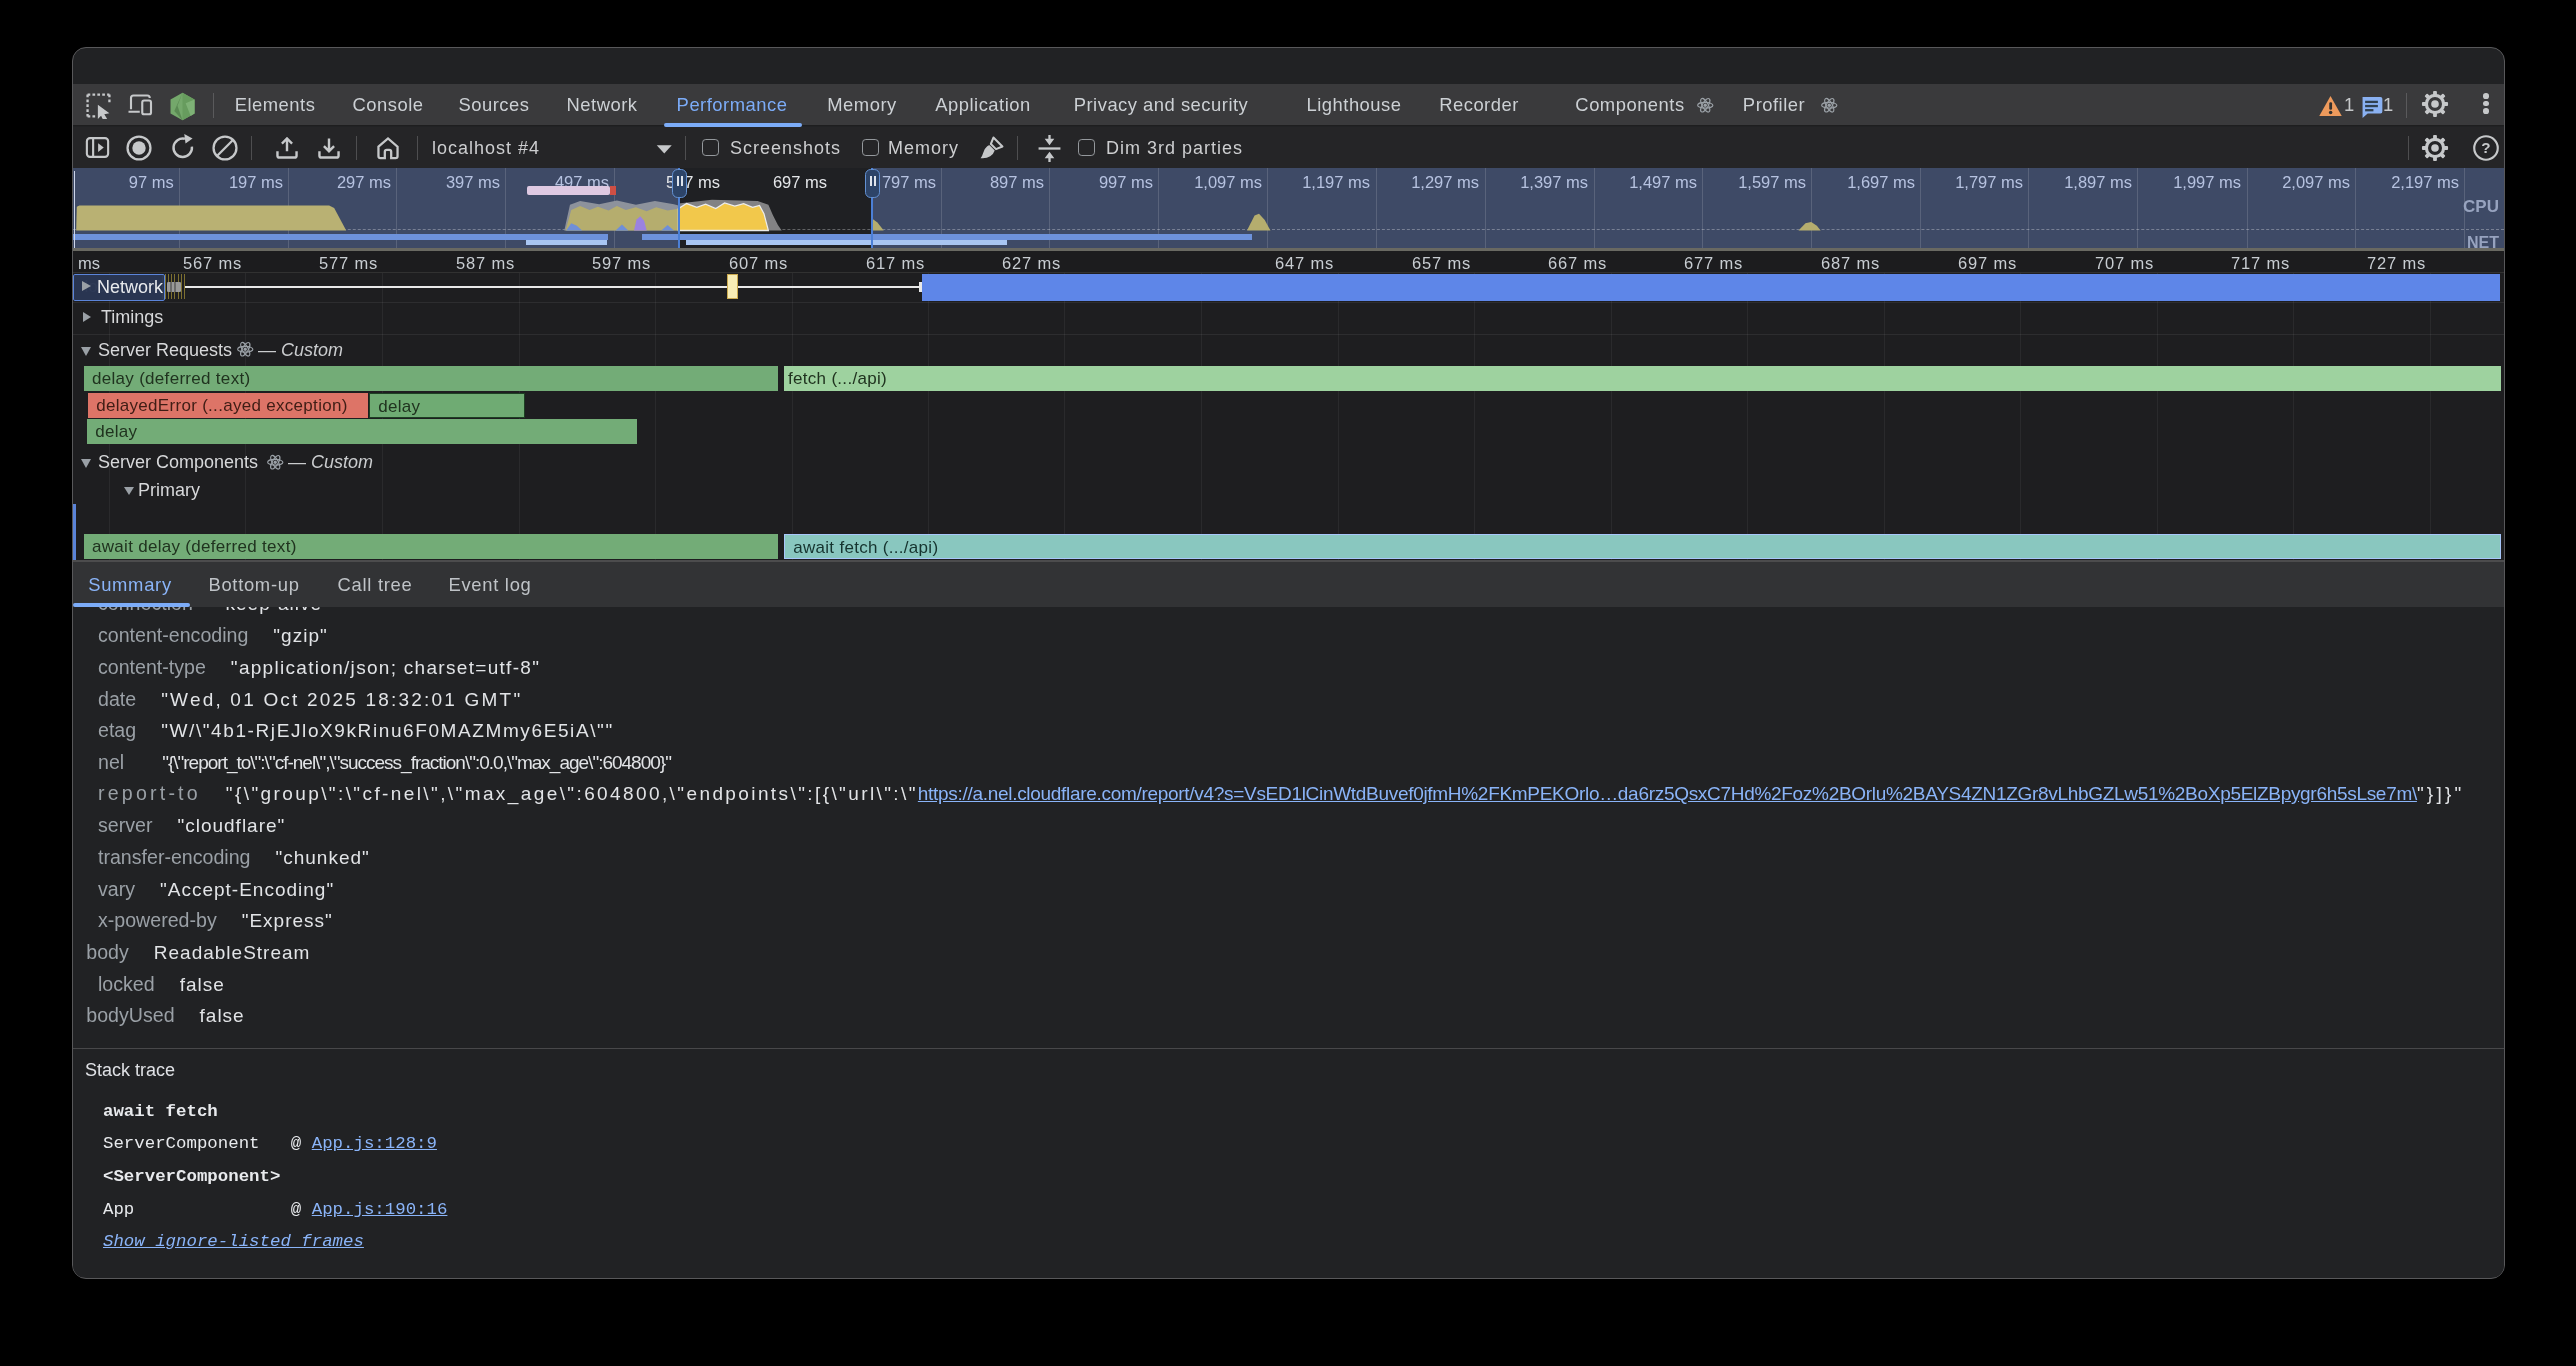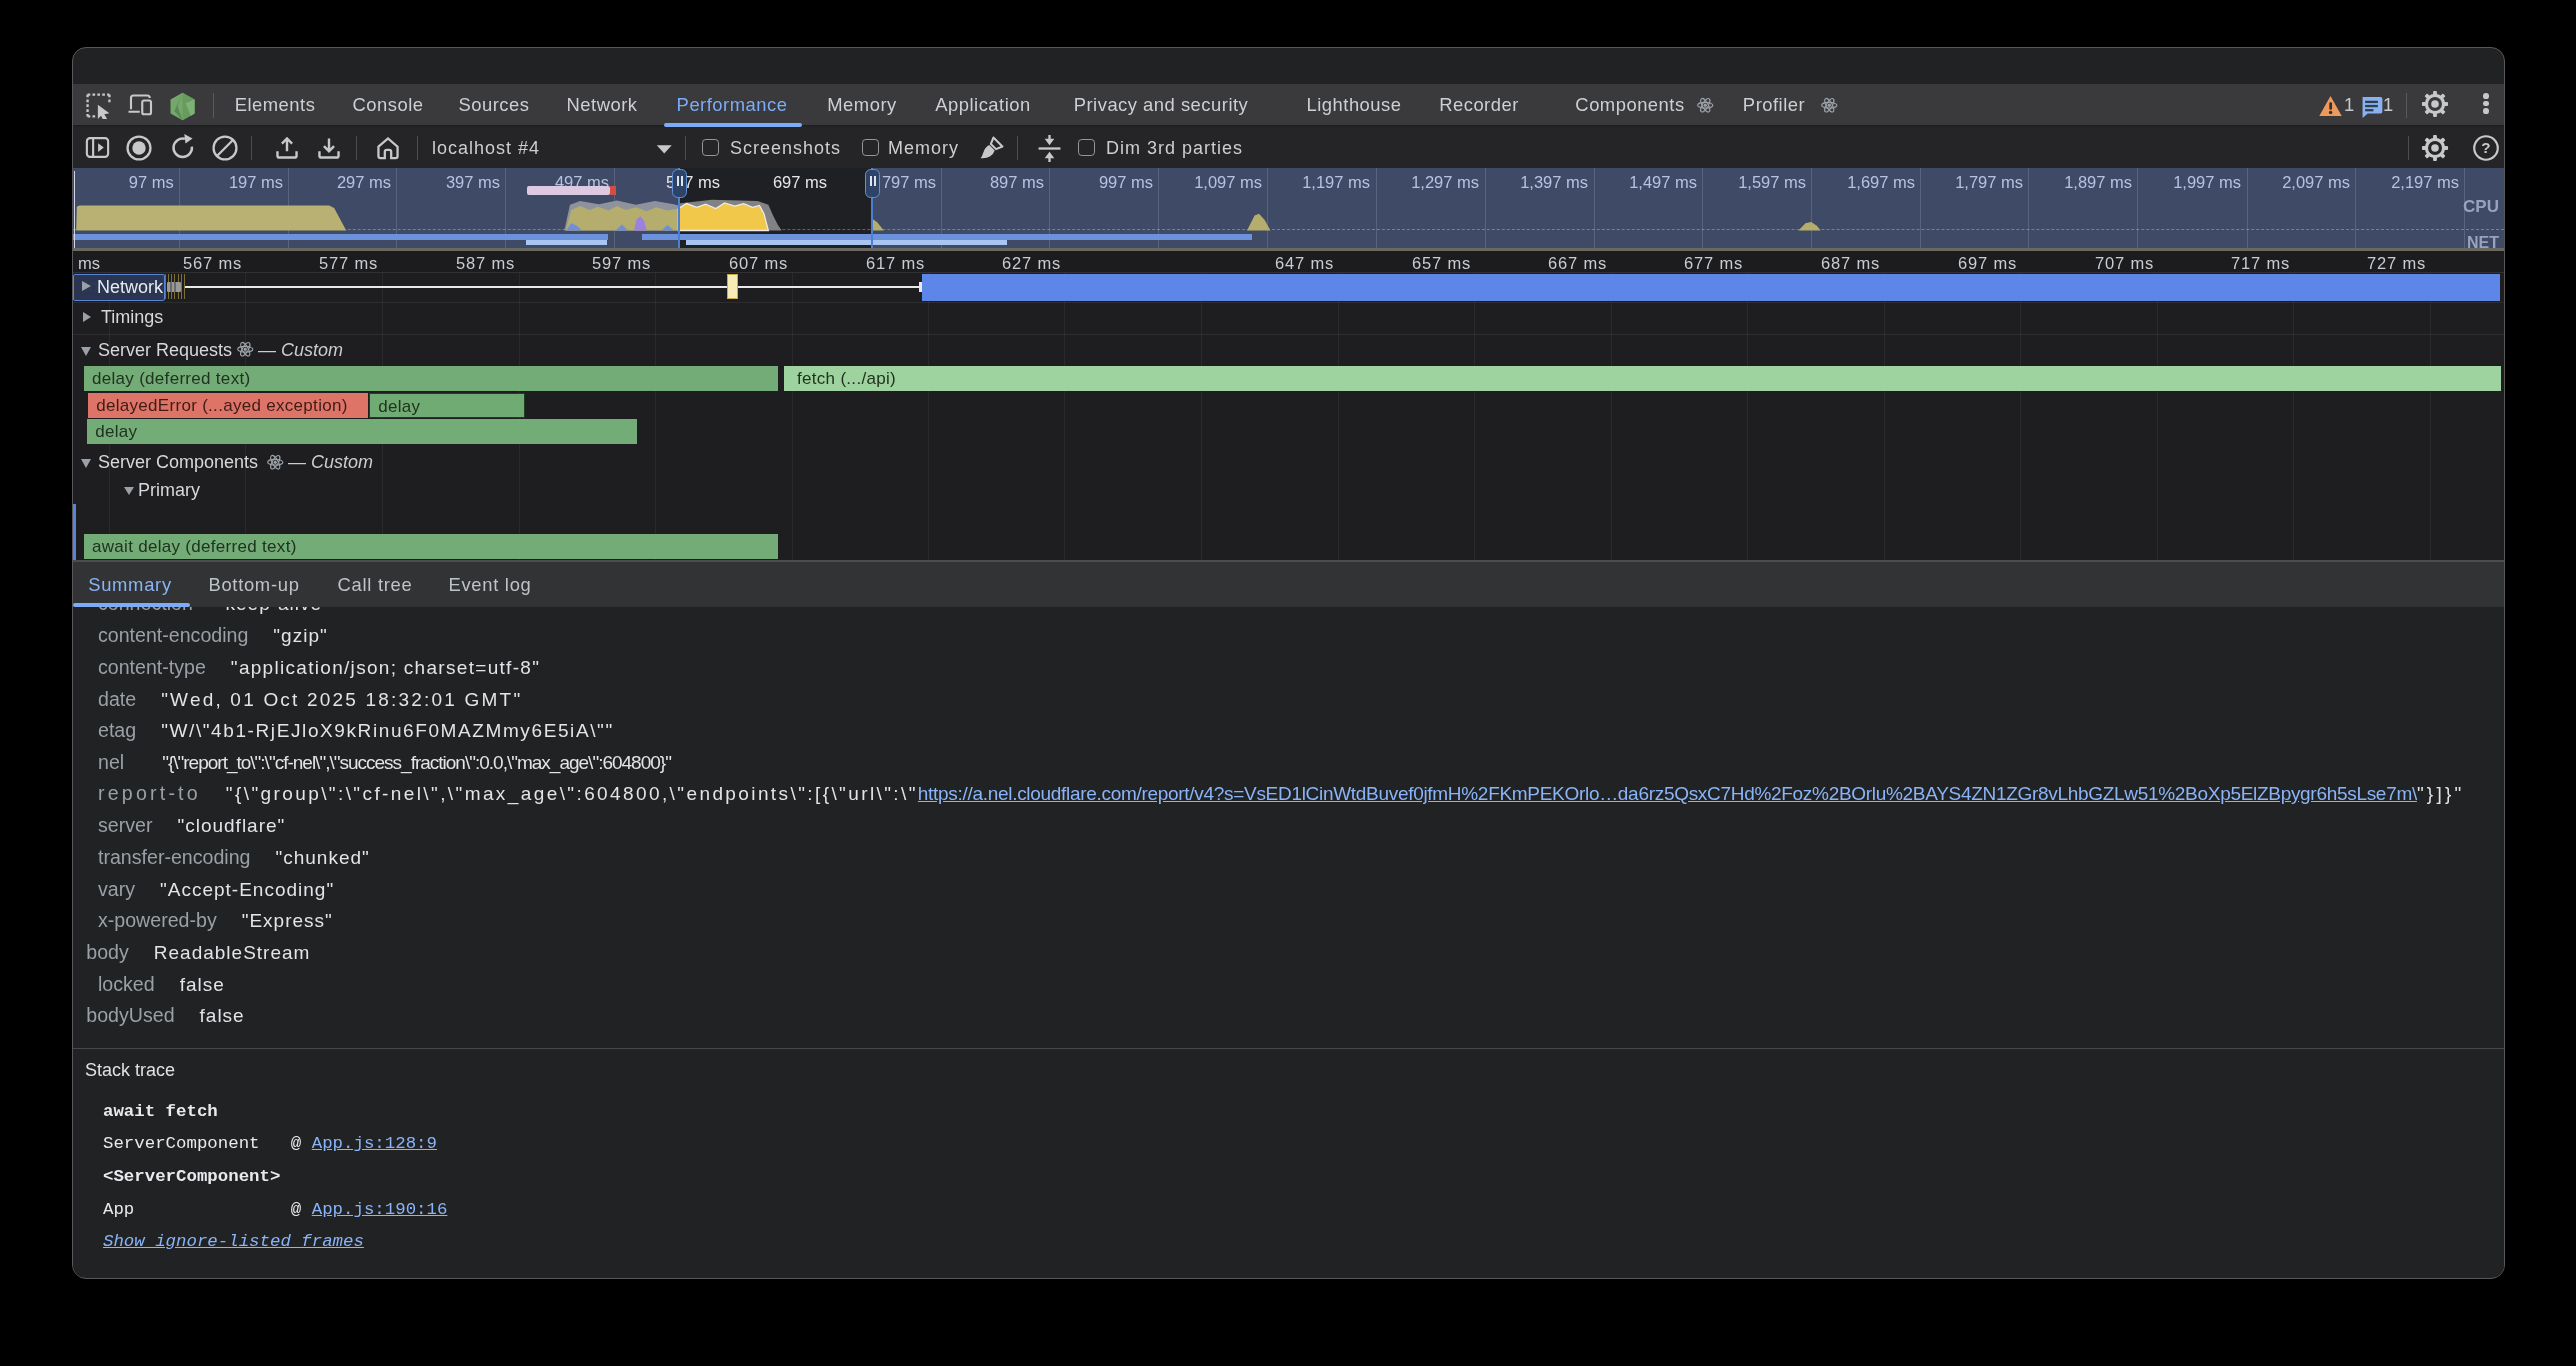--- a/index.html
+++ b/index.html
@@ -310,33 +310,34 @@
       <div class="abs" style="left:849px;top:0.6px;width:1578px;height:27px;background:#5e86e8;"></div>
       <div class="abs" style="left:9.5px;top:39px;width:0;height:0;border-left:8.2px solid #9aa0a6;border-top:5px solid transparent;border-bottom:5px solid transparent;"></div>
       <div class="abs lbl" style="left:28px;top:34px;font-size:18px;color:#d7d8da;">Timings</div>
       <div class="abs" style="left:8.2px;top:74px;width:0;height:0;border-top:9px solid #9aa0a6;border-left:5.7px solid transparent;border-right:5.7px solid transparent;"></div>
       <div class="abs lbl" style="left:25px;top:67px;font-size:18px;color:#d7d8da;">Server Requests</div>
       <svg class="abs atom" style="left:164px;top:68px;" viewBox="0 0 26 26" width="16.5" height="16.5">
         <use href="#atomic"></use>
       </svg>
       <div class="abs lbl" style="left:185px;top:67px;font-size:18px;color:#caccce;">— <i>Custom</i></div>
       <div class="bar" style="left:10.8px;top:93px;width:694px;background:#73ac77;color:#20331f;padding-left:8.2px;">delay (deferred text)</div>
-      <div class="bar" style="left:711px;top:93px;width:1717px;background:#9ed29f;color:#20331f;padding-left:13px;">fetch (.../api)</div>
+      <div class="bar" style="left:711px;top:93px;width:1717px;background:#9ed29f;color:#20331f;padding-left:4px;">fetch (.../api)</div>
       <div class="bar" style="left:15px;top:120px;width:280px;background:#dd7467;color:#3f1d15;padding-left:8.2px;">delayedError (...ayed exception)</div>
       <div class="bar" style="left:296px;top:120px;width:156px;background:#6fab73;color:#20331f;border:1.3px solid #1d4023;padding-left:8.2px;">delay</div>
       <div class="bar" style="left:14px;top:146px;width:550px;background:#73ac77;color:#20331f;padding-left:8.2px;">delay</div>
       <div class="abs" style="left:8.2px;top:186px;width:0;height:0;border-top:9px solid #9aa0a6;border-left:5.7px solid transparent;border-right:5.7px solid transparent;"></div>
       <div class="abs lbl" style="left:25px;top:179px;font-size:18px;color:#d7d8da;">Server Components</div>
       <svg class="abs atom" style="left:194px;top:181px;" viewBox="0 0 26 26" width="16.5" height="16.5">
         <use href="#atomic"></use>
       </svg>
       <div class="abs lbl" style="left:215px;top:179px;font-size:18px;color:#caccce;">— <i>Custom</i></div>
       <div class="abs" style="left:51px;top:214px;width:0;height:0;border-top:8.2px solid #9aa0a6;border-left:5px solid transparent;border-right:5px solid transparent;"></div>
       <div class="abs lbl" style="left:65px;top:207px;font-size:18px;color:#d7d8da;">Primary</div>
       <div class="bar" style="left:10.8px;top:261px;width:694px;background:#73ac77;color:#20331f;padding-left:8.2px;">await delay (deferred text)</div>
+      <div class="bar" style="left:711px;top:261px;width:1717px;background:#89c7bf;color:#16342f;border:1.3px solid #a8c7fa;padding-left:8.2px;">await fetch (.../api)</div>
       <div class="abs" style="left:0;top:231px;width:3.2px;height:56px;background:#5b84d9;"></div>
     </div>
   <div class="abs" style="left:0;top:512px;width:100%;height:1.9px;background:#4c4c4d;"></div>
 
   <div id="stabs" class="abs" style="left:0;top:514px;width:100%;height:45px;background:#323335;">
       <div class="abs lbl stab" style="left:57px;color:#8ab4f8;">Summary</div>
       <div class="abs lbl stab" style="left:181px;">Bottom-up</div>
       <div class="abs lbl stab" style="left:302px;">Call tree</div>
       <div class="abs lbl stab" style="left:417px;">Event log</div>
       <div class="abs" style="left:0;top:41px;width:117px;height:3.8px;background:#7cacf8;border-radius:1.9px;"></div>

